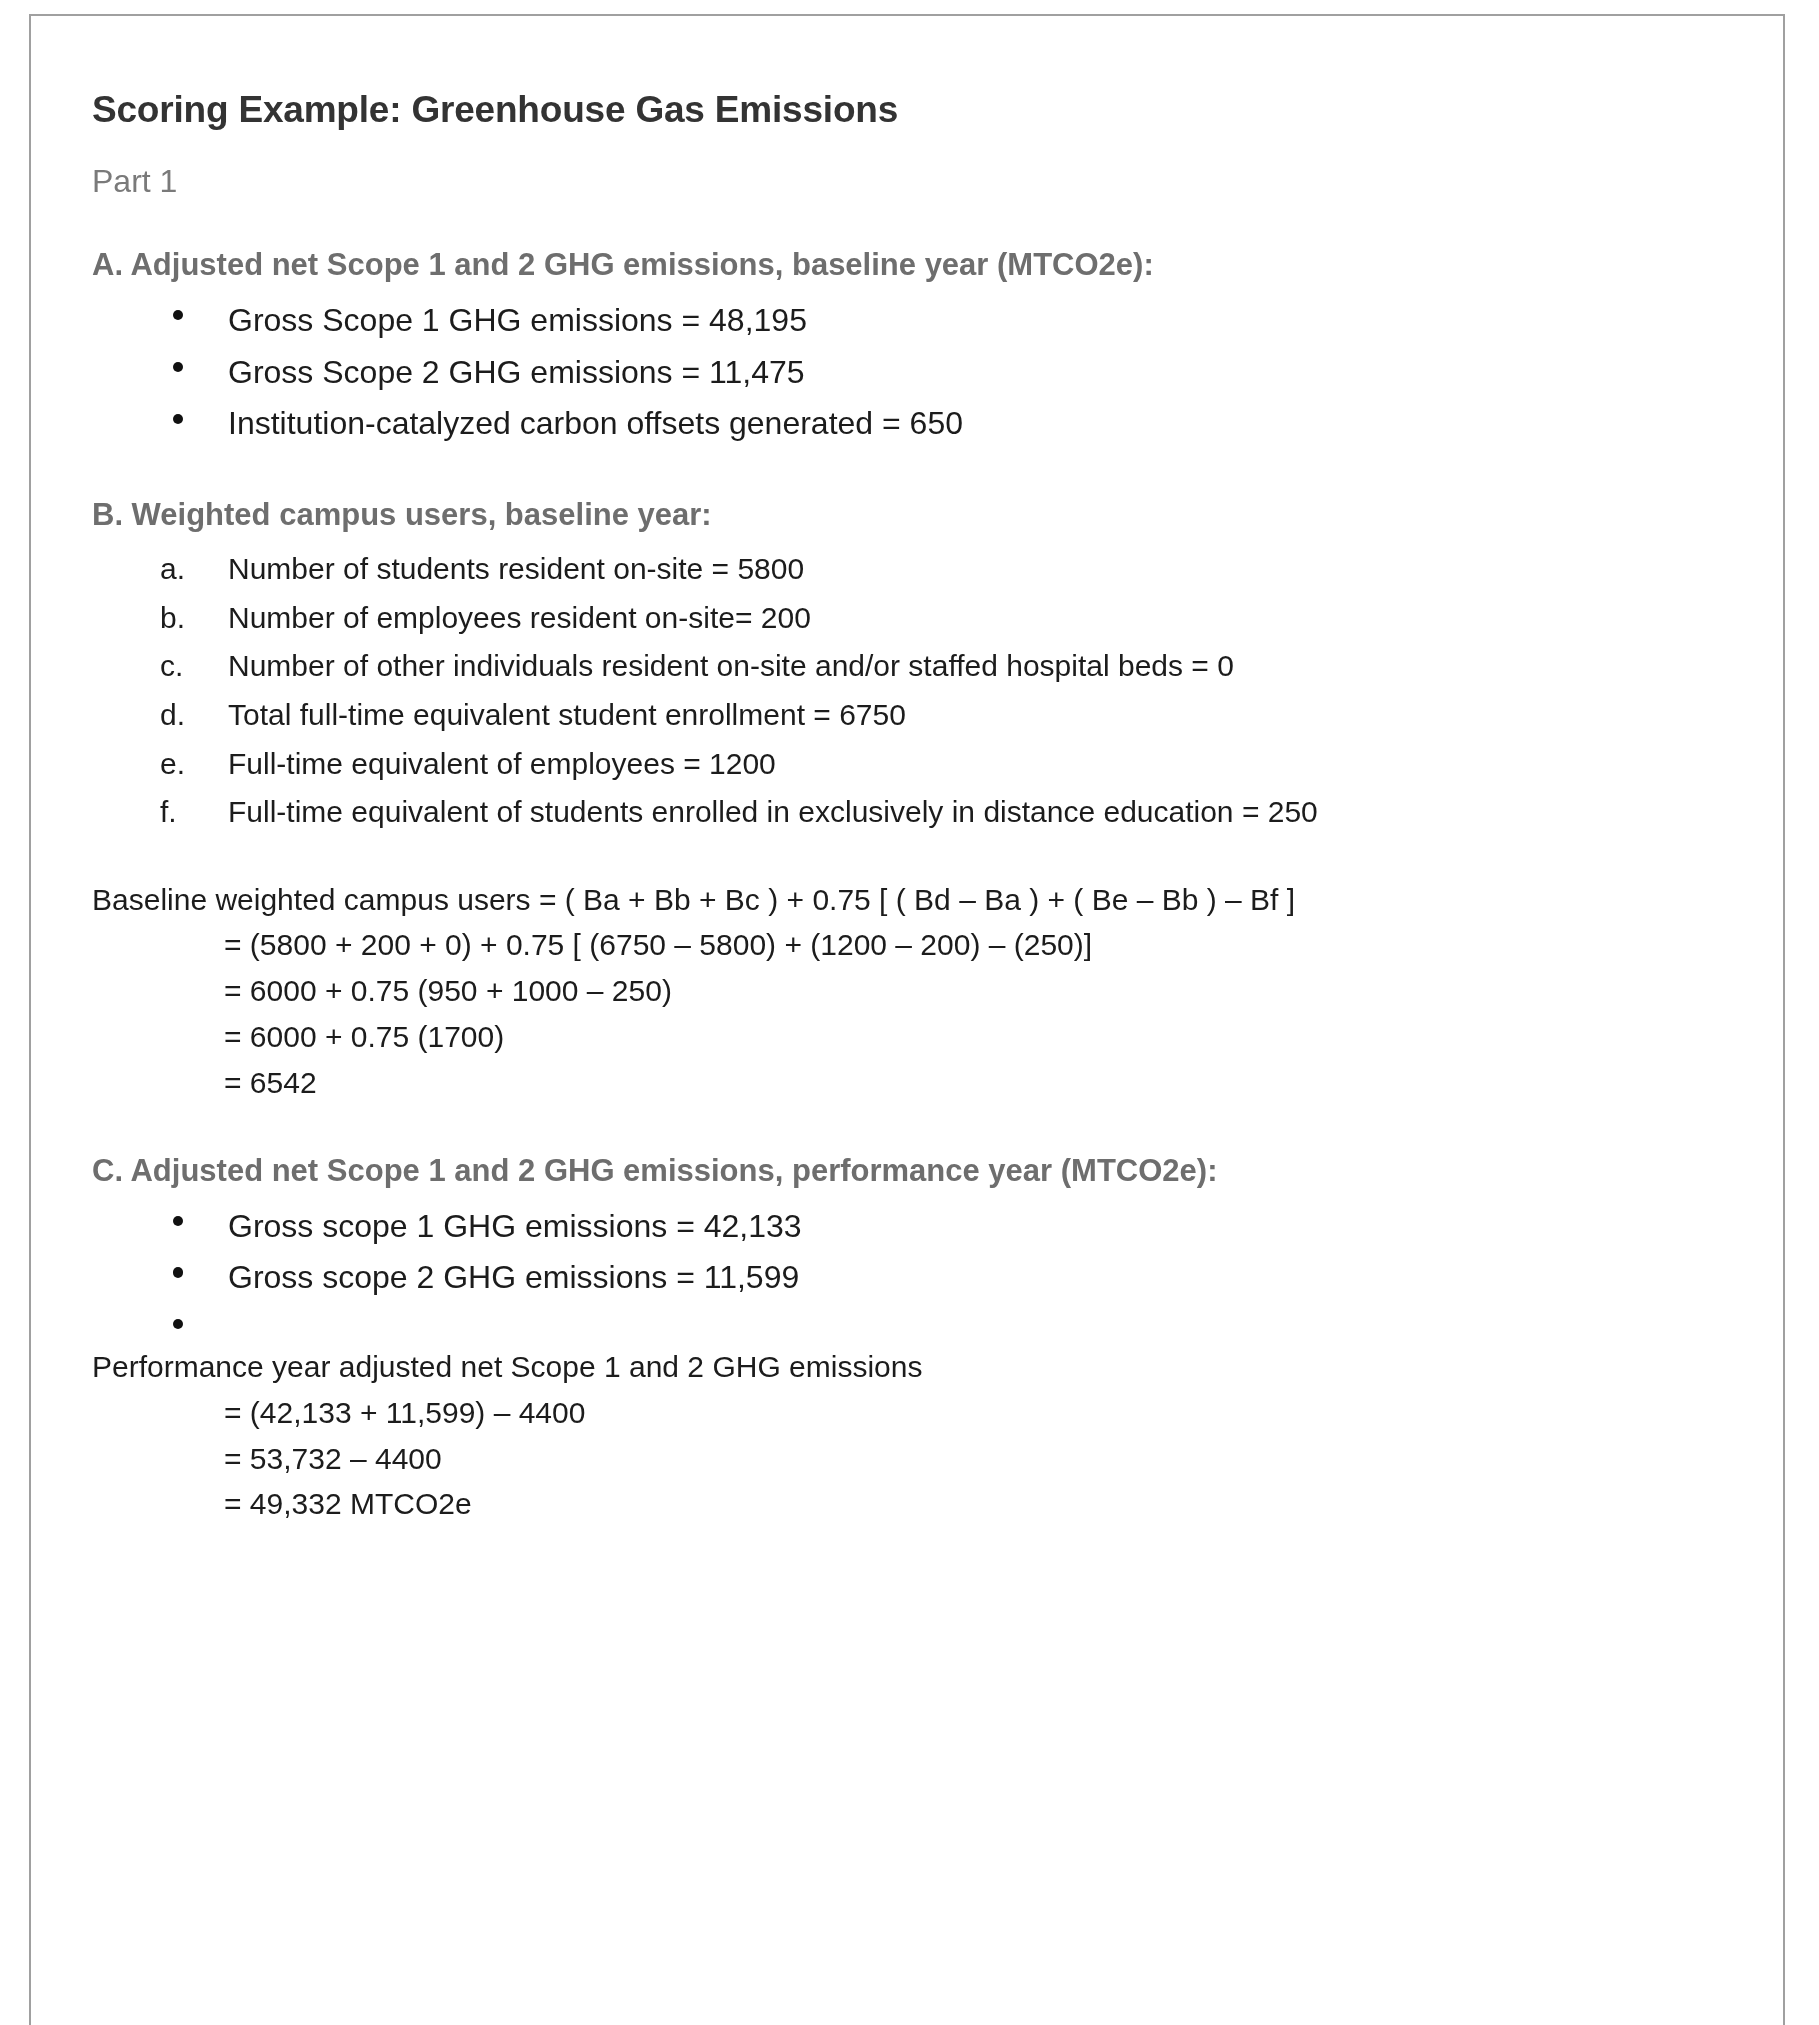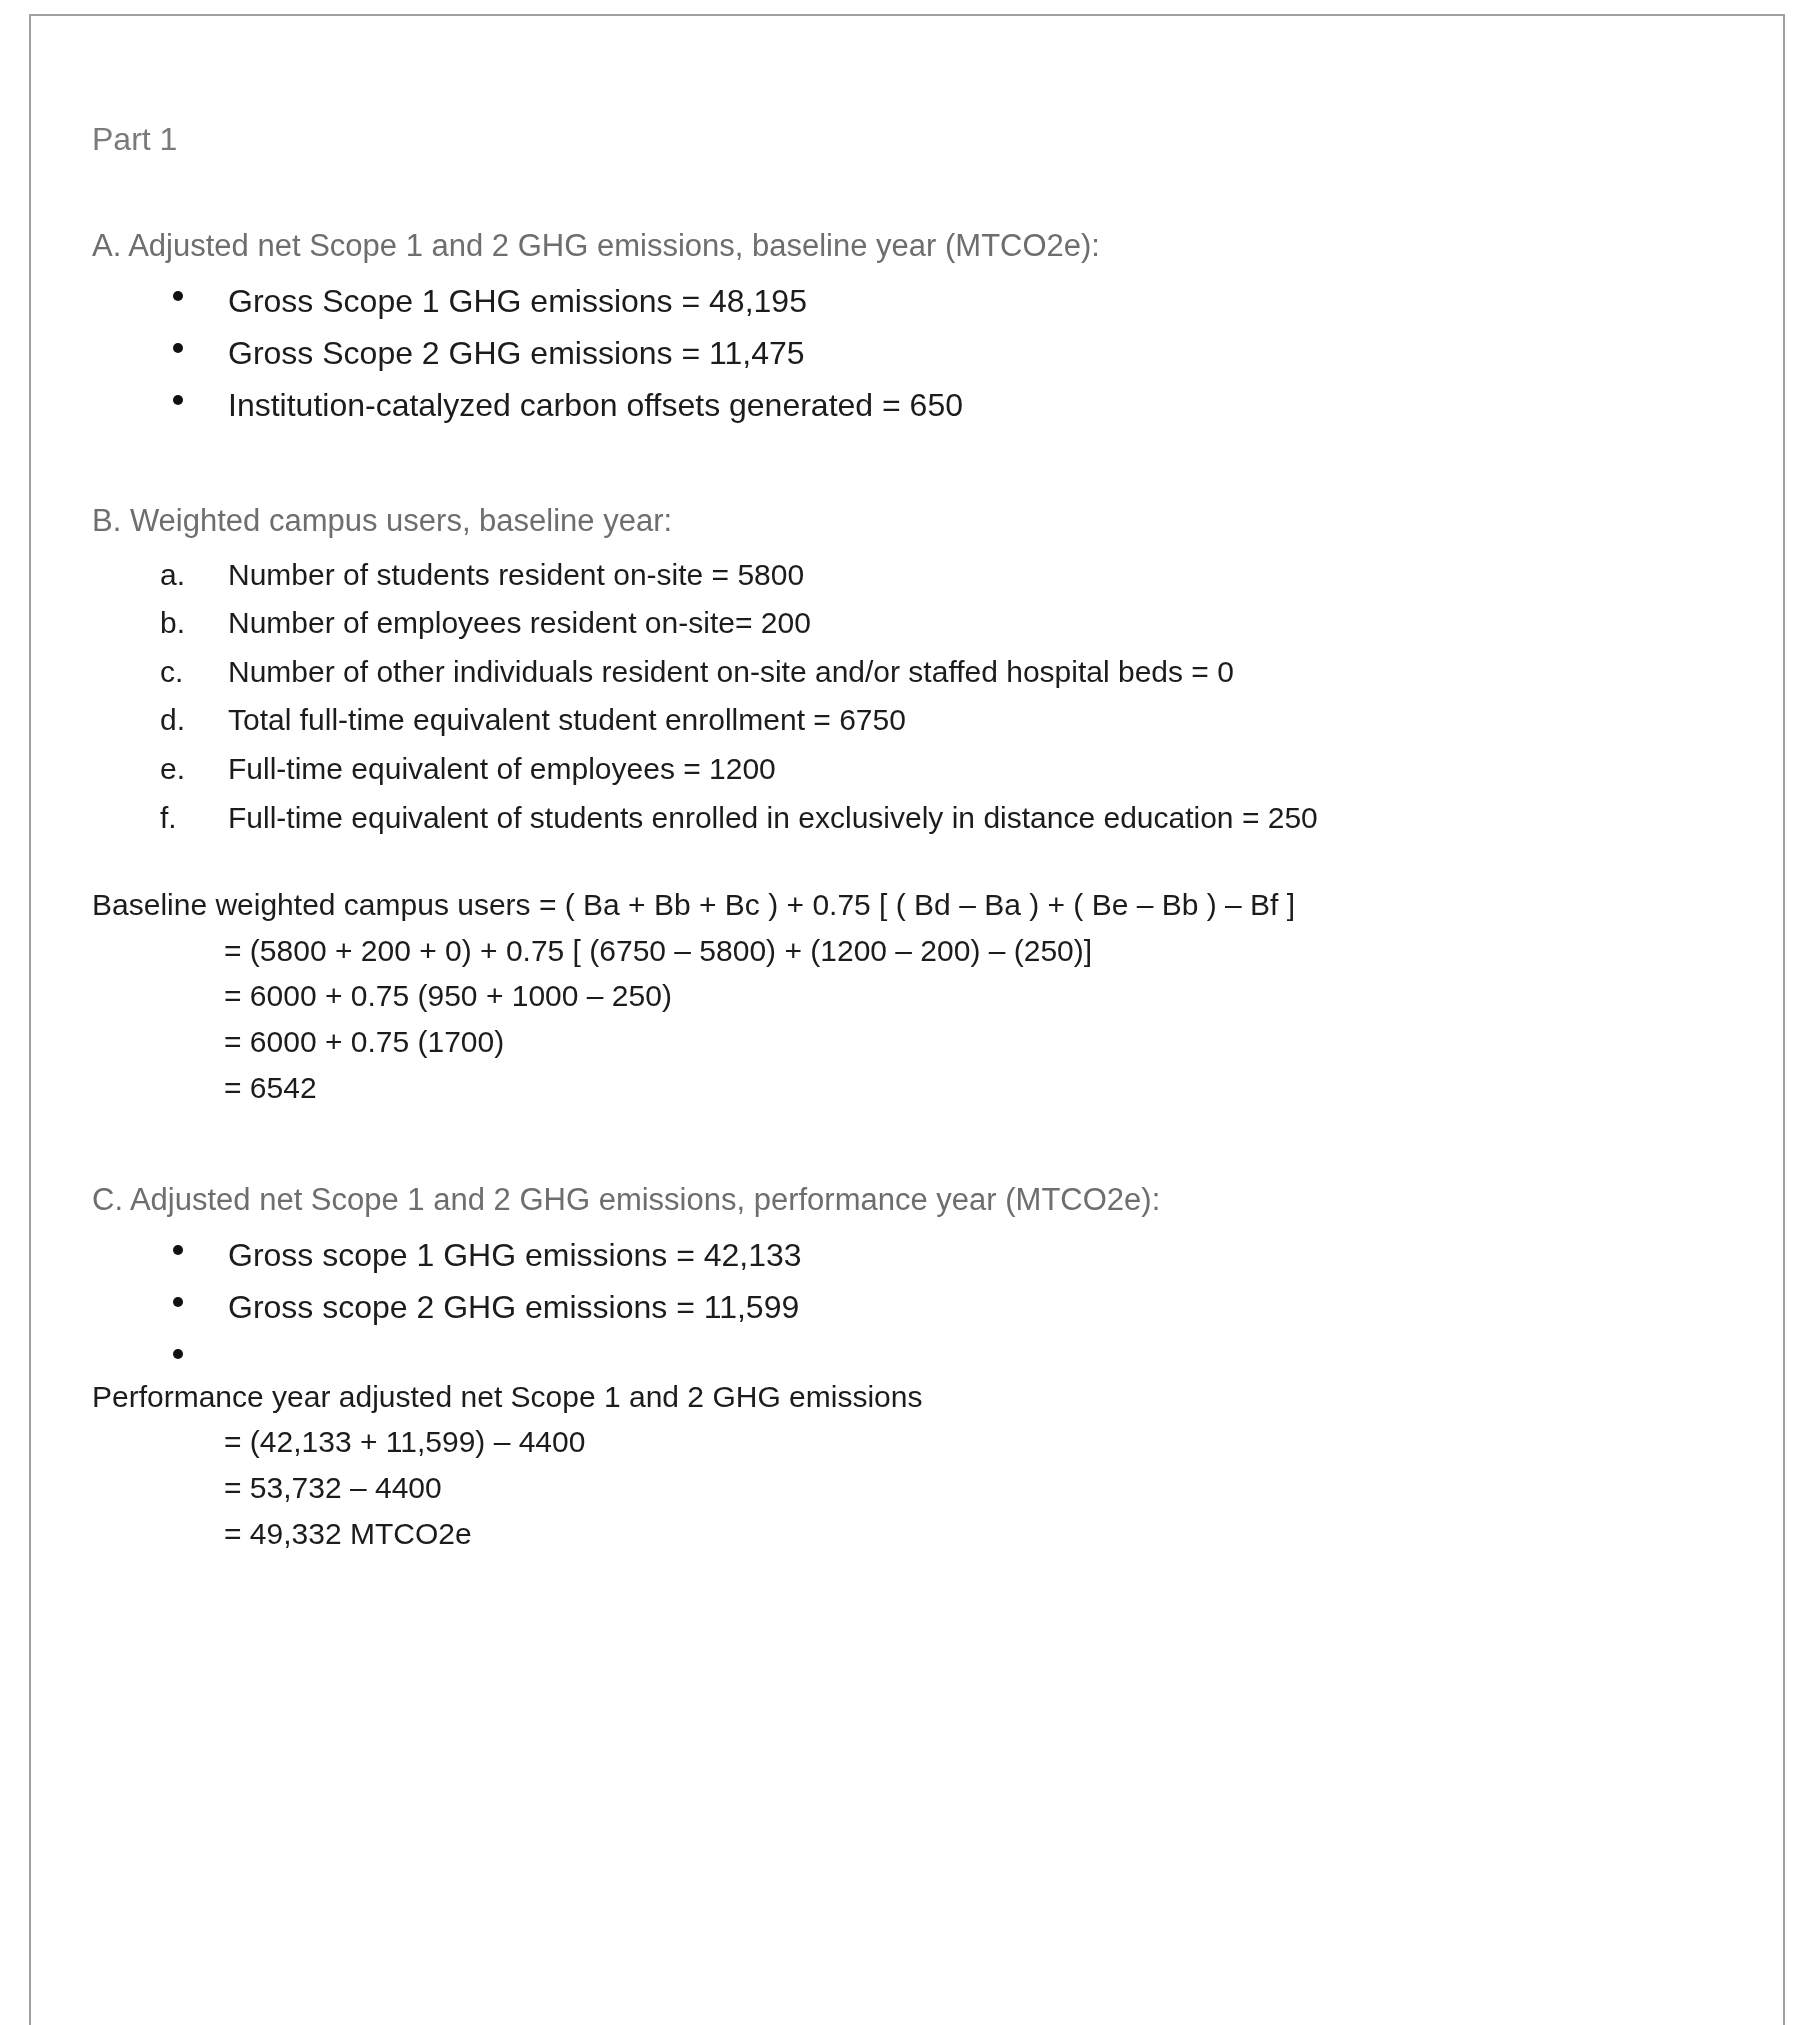--- a/index.html
+++ b/index.html
@@ -46,22 +46,22 @@
     font-size: 32px;
     color: #7a7a7a;
     font-weight: normal;
     margin-top: 32px;
     line-height: 1.15;
   }
 
   .section-heading {
     font-size: 31px;
     color: #6e6e6e;
-    font-weight: normal;
-    margin-top: 70px;
+    font-weight: bold;
+    margin-top: 46px;
     line-height: 1.2;
     white-space: nowrap;
   }
 
   .bullet-list {
     margin: 11.7px 0 0 0;
     padding: 0;
     list-style: none;
   }
   .bullet-list li {
@@ -124,20 +124,21 @@
     padding-left: 132px;
     white-space: nowrap;
   }
 </style>
 </head>
 <body>
 
 <div class="page-frame">
   <div class="page-content">
 
+    <h1 class="doc-title">Scoring Example: Greenhouse Gas Emissions</h1>
 
     <div class="part-label">Part 1</div>
 
     <div class="section-heading">A. Adjusted net Scope 1 and 2 GHG emissions, baseline year (MTCO2e):</div>
 
     <ul class="bullet-list">
       <li>
         <span class="bullet-dot"></span>
         <span>Gross Scope 1 GHG emissions = 48,195</span>
       </li>

